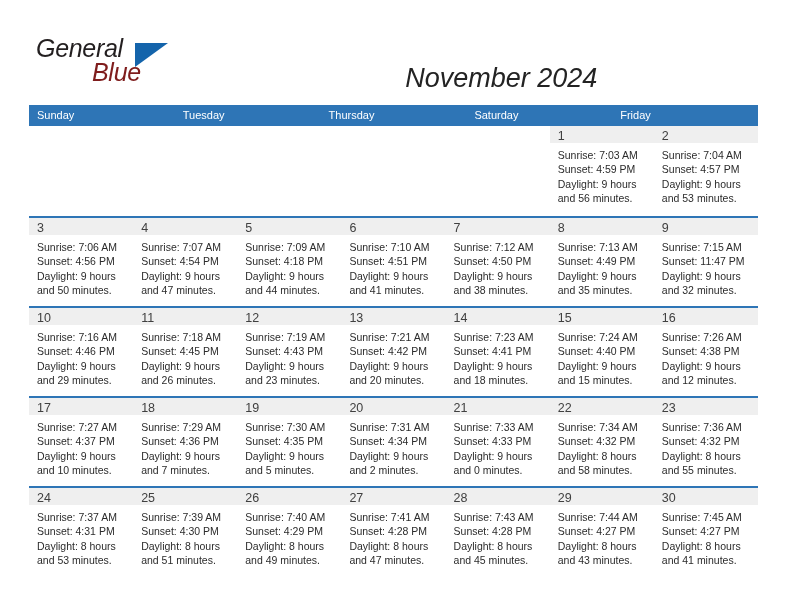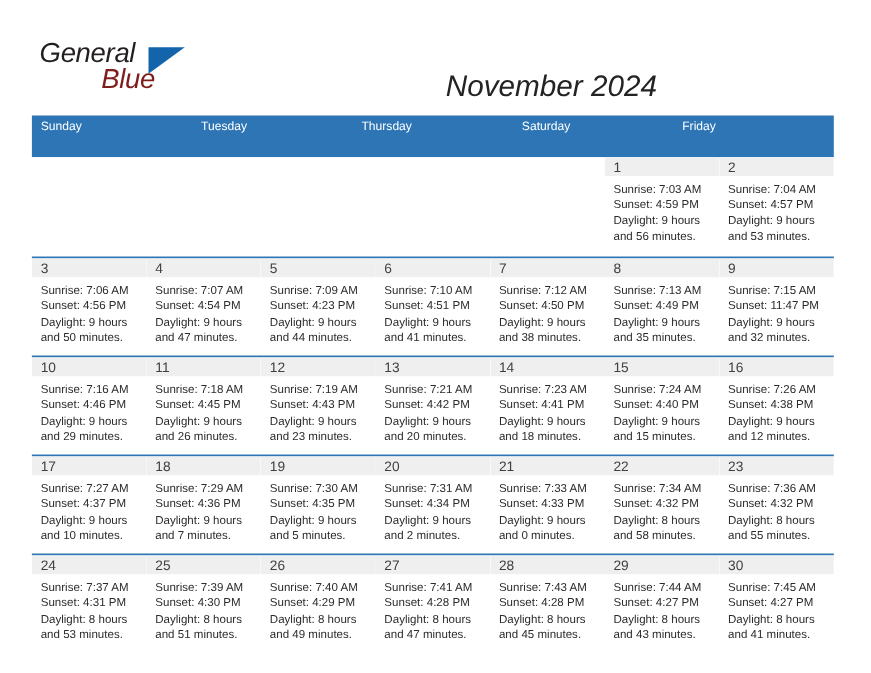--- a/index.html
+++ b/index.html
@@ -84,21 +84,21 @@
   
   .calendar {
     position: absolute;
     left: 29px;
     top: 105px;
     width: 729px;
   }
   .cal-head {
     display: flex;
     background: #2e75b6;
-    height: 38px;
+    height: 21px;
   }
   .cal-head .hcell {
     flex: 1 1 0;
     color: #ffffff;
     font-size: 11px;
     line-height: 21px;
     padding-left: 8px;
     white-space: nowrap;
     overflow: hidden;
   }
@@ -217,21 +217,21 @@
               <div class="dline">Sunrise: 7:07 AM</div>
               <div class="dline">Sunset: 4:54 PM</div>
               <div class="dline">Daylight: 9 hours</div>
               <div class="dline">and 47 minutes.</div>
             </div>
           </div>
           <div class="day">
             <div class="dband"><span class="dnum">5</span></div>
             <div class="dbody">
               <div class="dline">Sunrise: 7:09 AM</div>
-              <div class="dline">Sunset: 4:23 PM</div>
+              <div class="dline">Sunset: 4:18 PM</div>
               <div class="dline">Daylight: 9 hours</div>
               <div class="dline">and 44 minutes.</div>
             </div>
           </div>
           <div class="day">
             <div class="dband"><span class="dnum">6</span></div>
             <div class="dbody">
               <div class="dline">Sunrise: 7:10 AM</div>
               <div class="dline">Sunset: 4:51 PM</div>
               <div class="dline">Daylight: 9 hours</div>

